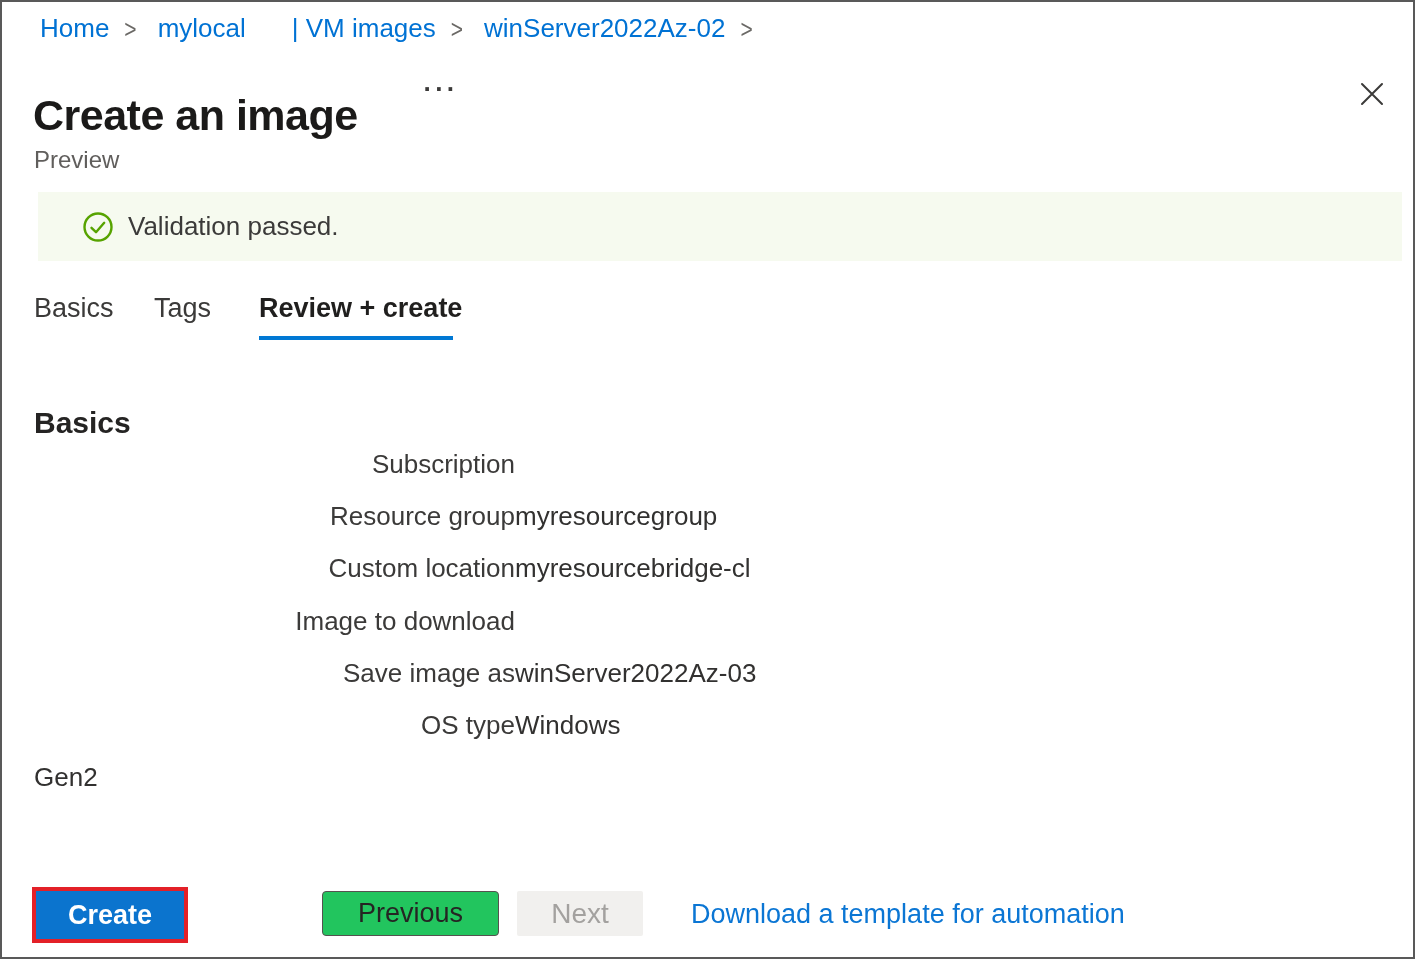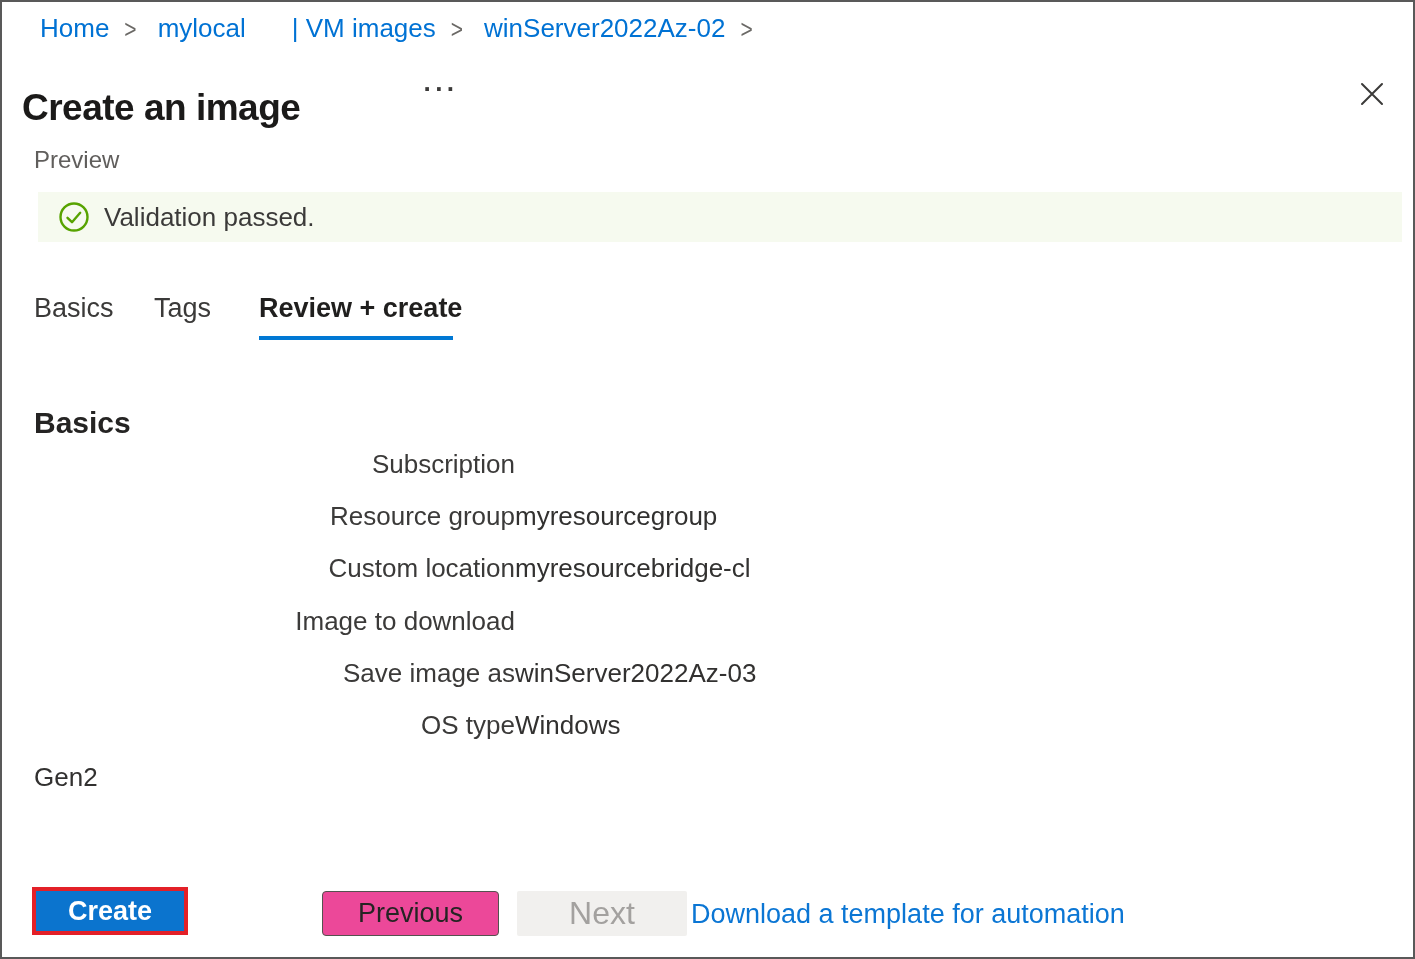--- a/index.html
+++ b/index.html
@@ -30,22 +30,22 @@
     font-size: 21px;
     margin: 0 15px;
     transform: scaleY(1.25);
     display: inline-block;
   }
   .crumb-gap { display: inline-block; width: 40px; }
 
   
   .page-title {
     position: absolute;
-    left: 20px; top: 60px;
-    font-size: 37px;
+    left: 31px; top: 60px;
+    font-size: 43px;
     font-weight: 700;
     color: #1b1a19;
     letter-spacing: -0.5px;
   }
   .more-btn {
     position: absolute;
     left: 417px; top: 74px;
     width: 44px; height: 32px;
     color: #3b3a39;
     font-size: 26px;
@@ -70,24 +70,25 @@
     left: 32px; top: 121px;
     font-size: 24px;
     color: #605e5c;
     margin-top: 23px;
   }
 
   
   .banner {
     position: absolute;
     left: 36px; top: 190px;
-    width: 1364px; height: 50px;
+    width: 1364px; height: 69px;
     background: #f6faef;
     display: flex;
     align-items: center;
+    padding-left: 24px;
   }
   .banner .check-icon {
     margin-left: 20px;
     width: 32px; height: 32px;
     display: inline-flex;
   }
   .banner-text {
     margin-left: 14px;
     font-size: 26px;
     color: #3b3a39;
@@ -145,50 +146,50 @@
 
   
   .create-annotation {
     position: absolute;
     left: 30px; top: 885px;
     border: 4px solid #e32028;
     padding: 0;
   }
   .btn-create {
     display: block;
-    width: 148px; height: 40px;
+    width: 148px; height: 48px;
     background: #0b74ce;
     color: #ffffff;
     font-family: "Liberation Sans", sans-serif;
     font-size: 27px;
     font-weight: 700;
     border: none;
     cursor: pointer;
   }
   .btn-previous {
     position: absolute;
     left: 320px; top: 889px;
     width: 177px; height: 45px;
-    background: #ec4899;
+    background: #22c55e;
     border: 1.5px solid #55524f;
     border-radius: 4px;
     font-family: "Liberation Sans", sans-serif;
     font-size: 27px;
     color: #252423;
     cursor: pointer;
   }
   .btn-next {
     position: absolute;
     left: 515px; top: 889px;
-    width: 170px; height: 45px;
+    width: 126px; height: 45px;
     background: #f1f0ee;
     border: none;
     border-radius: 2px;
     font-family: "Liberation Sans", sans-serif;
-    font-size: 32px;
+    font-size: 28px;
     color: #a3a19f;
     cursor: default;
   }
   .template-link {
     position: absolute;
     left: 689px; top: 897px;
     font-size: 27px;
     color: #0b76d4;
     text-decoration: none;
     cursor: pointer;

